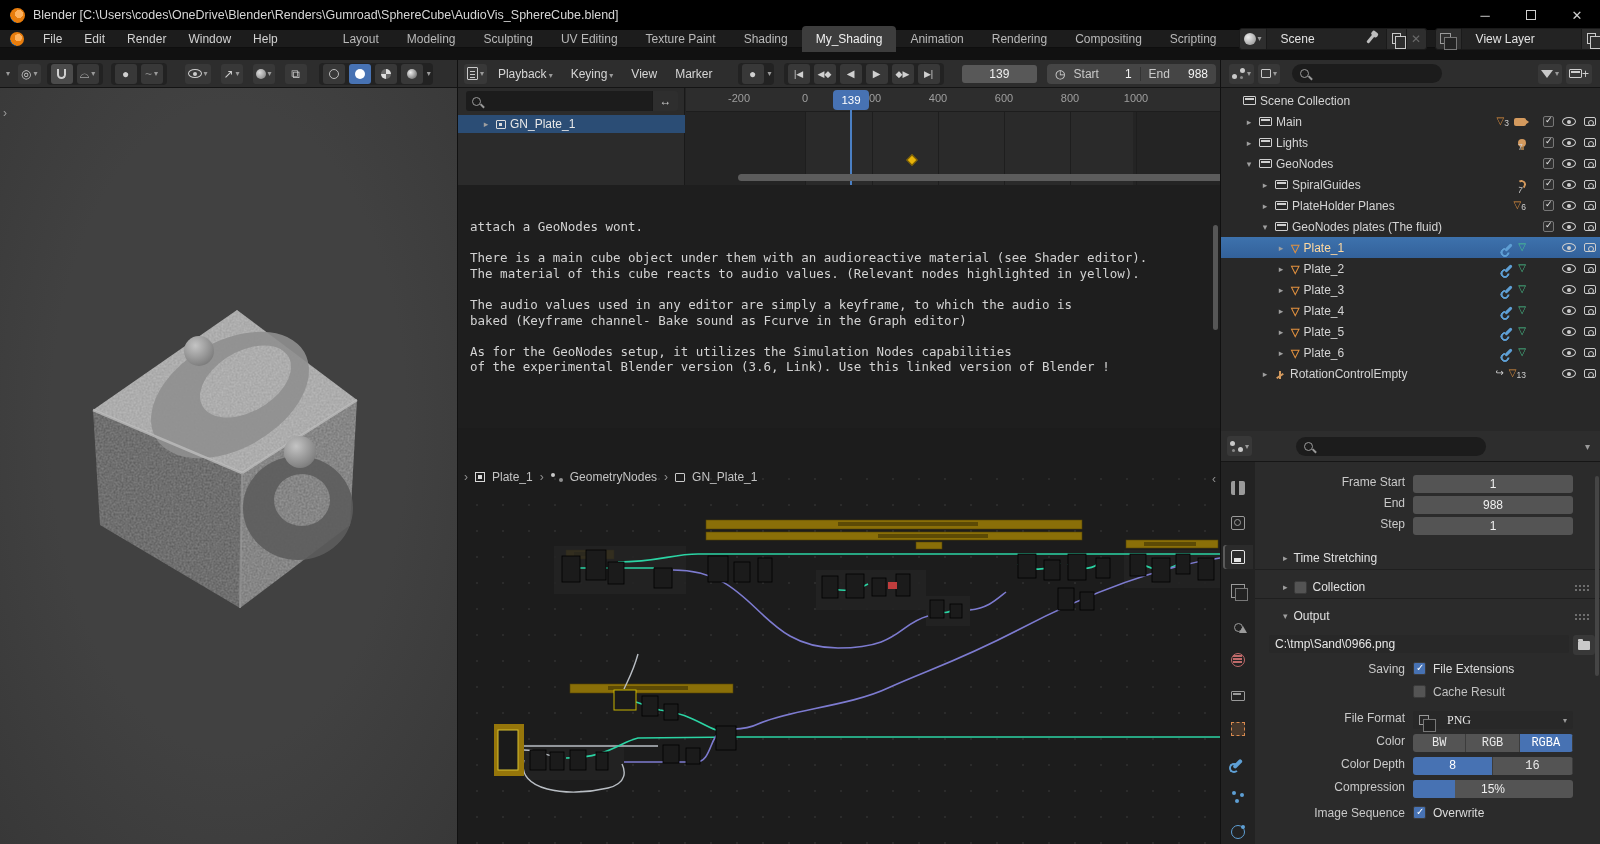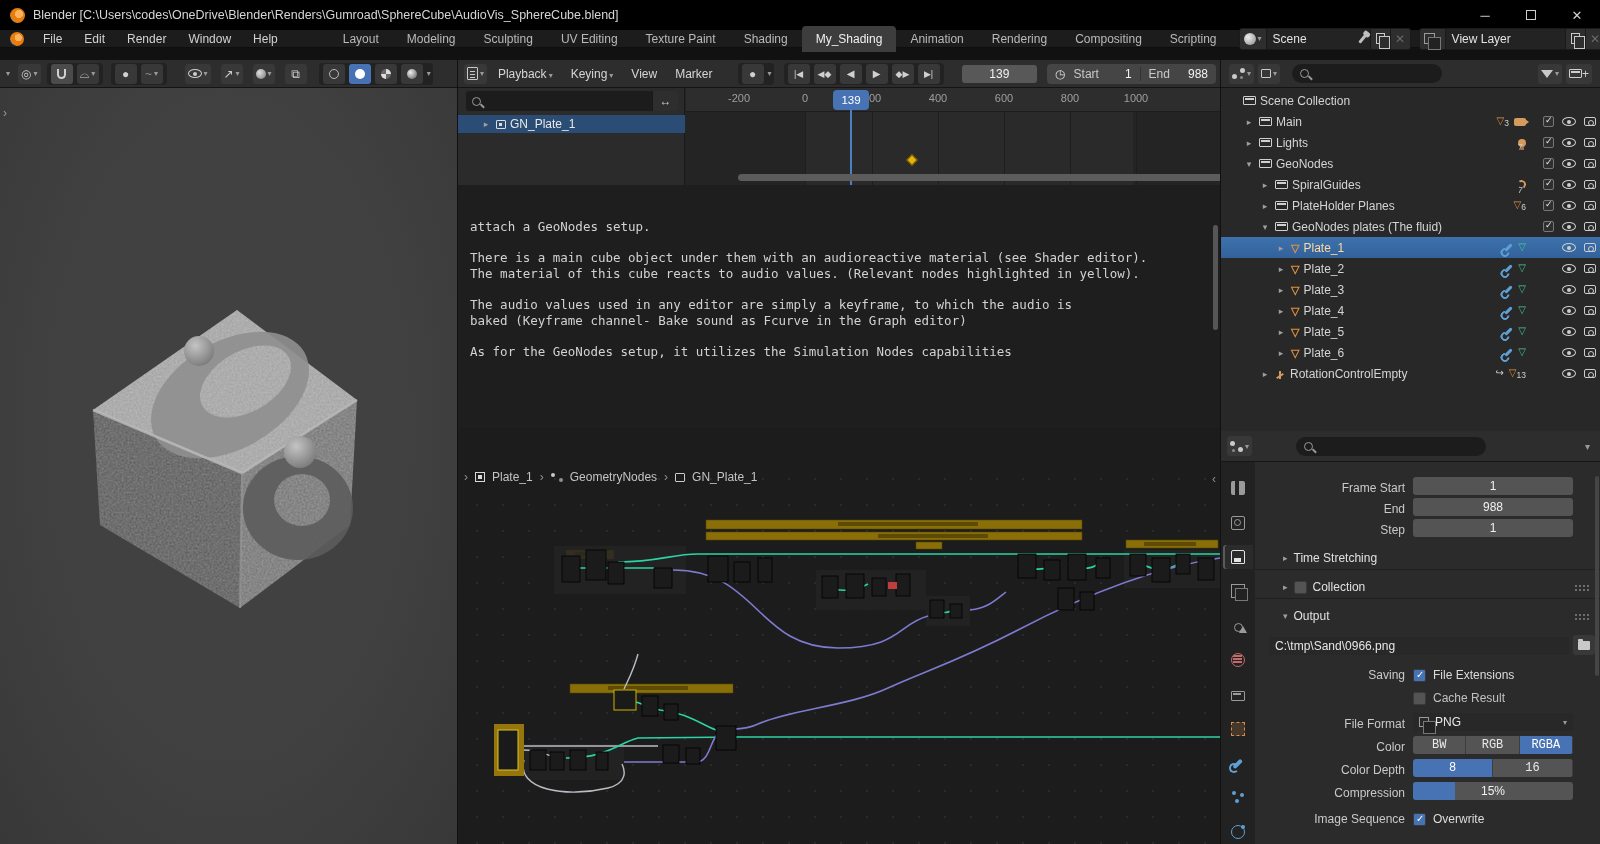--- a/index.html
+++ b/index.html
@@ -18,21 +18,21 @@
 
   
   .topbar{position:absolute;left:0;top:30px;width:1600px;height:18px;background:#1c1c1c;display:flex;align-items:center;border-bottom:1px solid #0e0e0e;}
   .blogo.small{width:14px;height:14px;margin-left:10px;}
   .menu-item{padding:0 11px;color:#d2d2d2;line-height:30px;}
   .tabs{display:flex;margin-left:40px;height:30px;align-items:center;}
   .tab{padding:0 14px;line-height:26px;color:#b9b9b9;border-radius:4px 4px 0 0;white-space:nowrap;}
   .tab.active{background:#3d3d3d;color:#f0f0f0;}
   .idwidget{display:flex;align-items:center;height:22px;margin-left:8px;}
   .idbtn{background:#2e2e2e;border:1px solid #1a1a1a;height:22px;display:flex;align-items:center;padding:0 4px;border-radius:3px 0 0 3px;color:#cfcfcf;}
-  .idname{background:#232323;border:1px solid #1a1a1a;border-left:none;height:22px;display:flex;align-items:center;padding:0 6px;color:#e2e2e2;min-width:96px;}
+  .idname{background:#232323;border:1px solid #1a1a1a;border-left:none;height:22px;display:flex;align-items:center;padding:0 14px;color:#e2e2e2;min-width:96px;}
   .idico{background:#2e2e2e;border:1px solid #1a1a1a;border-left:none;height:22px;width:20px;display:flex;align-items:center;justify-content:center;color:#bdbdbd;}
   .idico:last-child{border-radius:0 3px 3px 0;}
   .fade{color:#6a6a6a;}
 
   
   .ehdr{position:absolute;background:#2d2d2d;display:flex;align-items:center;border-bottom:1px solid #141414;}
   .hmenu{padding:0 9px;color:#d6d6d6;white-space:nowrap;}
   .hbtn{background:#383838;border-radius:3px;height:20px;min-width:22px;display:inline-flex;align-items:center;justify-content:center;color:#d0d0d0;padding:0 3px;margin:0 2px;}
   .hgrp{background:#222;border-radius:4px;display:inline-flex;align-items:center;height:22px;margin:0 4px;padding:0 2px;}
   .chev{font-size:8px;color:#9a9a9a;margin-left:2px;}
@@ -171,21 +171,21 @@
   .pt-world .pti:after{content:"";position:absolute;left:1px;top:4.5px;width:9px;height:1.5px;background:#c06a6a;box-shadow:0 -3px 0 #c06a6a,0 3px 0 #c06a6a;}
   .pt-coll .pti{border:1.5px solid #9a9a9a;border-radius:1px;height:10px;top:2px;}
   .pt-coll .pti:after{content:"";position:absolute;left:1px;top:1px;width:8px;height:2px;background:#9a9a9a;}
   .pt-object .pti{border:1.5px dashed #d98a4e;background:#d98a4e33;}
   .pt-mod .pti{background:none;}
   .pt-mod .pti:before{content:"";position:absolute;left:1px;top:6px;width:11px;height:3.5px;background:#5e9fd4;border-radius:2px;transform:rotate(-45deg);}
   .pt-mod .pti:after{content:"";position:absolute;left:-2px;top:7px;width:6px;height:6px;border:2.5px solid #5e9fd4;border-radius:50%;border-right-color:transparent;}
   .pt-particles .pti:before{content:"";position:absolute;left:1px;top:1px;width:4px;height:4px;border-radius:50%;background:#5e9fd4;box-shadow:8px 2px 0 #5e9fd4,3px 8px 0 #5e9fd4;}
   .pt-physics .pti{border-radius:50%;border:1.5px solid #5e9fd4;}
   .pt-physics .pti:after{content:"";position:absolute;right:-1px;top:-1px;width:4px;height:4px;border-radius:50%;background:#5e9fd4;}
-  .prow{position:absolute;left:34px;width:345px;height:20px;display:flex;align-items:flex-end;}
+  .prow{position:absolute;left:34px;width:345px;height:20px;display:flex;align-items:flex-start;}
   .plabel{width:150px;text-align:right;margin-right:8px;color:#c9c9c9;flex:0 0 auto;}
   .pfield{background:#545454;border-radius:3px;height:18px;display:flex;align-items:center;justify-content:center;color:#f0f0f0;width:160px;}
   .pfield.dark{background:#282828;justify-content:flex-start;padding:0 6px;color:#e6e6e6;}
   .ppanel{color:#e0e0e0;display:flex;align-items:center;gap:6px;}
   .parrow{color:#9f9f9f;font-size:9px;}
   .pdots{width:16px;height:7px;background-image:radial-gradient(#6e6e6e 1px,transparent 1.2px);background-size:4px 4px;margin-left:auto;}
   .psep{position:absolute;left:34px;width:345px;height:1px;background:#1f1f1f;}
   .cb{width:13px;height:13px;border-radius:2px;background:#545454;border:1px solid #3a3a3a;position:relative;flex:0 0 auto;}
   .cb.on{background:#4772b3;}
   .cb.on:after{content:"✓";position:absolute;left:2px;top:-1px;color:#fff;font-size:10px;}
@@ -470,29 +470,30 @@
     <span class="hbtn" style="margin-left:10px;">▶</span>
     <span style="margin-left:auto;margin-right:8px;display:flex;gap:2px;">
       <span class="hbtn">≡</span>
       <span class="hbtn">↵</span>
       <span class="hbtn">¶</span>
     </span>
   </div>
   <div class="ted">
     <div class="ted-body">
 
-    <div class="tl">attach a GeoNodes setup.</div>
+    <div class="tl">attach a GeoNodes wont.</div>
         <div class="tl"></div>
         <div class="tl">There is a main cube object under them with an audioreactive material (see Shader editor).</div>
         <div class="tl">The material of this cube reacts to audio values. (Relevant nodes highlighted in yellow).</div>
         <div class="tl"></div>
         <div class="tl">The audio values used in any editor are simply a keyframe, to which the audio is</div>
         <div class="tl">baked (Keyframe channel- Bake sound as Fcurve in the Graph editor)</div>
         <div class="tl"></div>
         <div class="tl">As for the GeoNodes setup, it utilizes the Simulation Nodes capabilities</div>
+        <div class="tl">of the experimental Blender version (3.6, Link). Use this linked version of Blender !</div>
       </div>
     <div class="ted-scroll"></div>
   </div>
 
   <div class="ehdr" style="left:458px;top:428px;width:762px;height:30px;padding-left:4px;">
     <span class="hbtn">
         <span class="ic-nodes"></span>
         <span class="chev">▾</span>
       </span>
     <span class="row">
@@ -946,21 +947,21 @@
       <span class="cb on"></span>
       <span style="margin-left:7px;color:#dcdcdc;">File Extensions</span>
     </div>
     <div class="prow" style="top:254px;">
       <span class="plabel"></span>
       <span class="cb"></span>
       <span style="margin-left:7px;color:#c0c0c0;">Cache Result</span>
     </div>
     <div class="prow" style="top:280px;">
       <span class="plabel">File Format</span>
-      <span class="pfield dark" style="width:160px;gap:6px;">
+      <span class="pfield dark" style="width:160px;gap:18px;font-family:Liberation Serif, serif;">
         <span class="pt-vlayer" style="display:inline-block;">
             <span class="pti" style="width:10px;height:10px;"></span>
           </span>
         <span>PNG</span>
         <span class="chev" style="margin-left:auto;">▾</span>
       </span>
     </div>
     <div class="prow" style="top:303px;">
       <span class="plabel">Color</span>
       <span class="segwrap">

